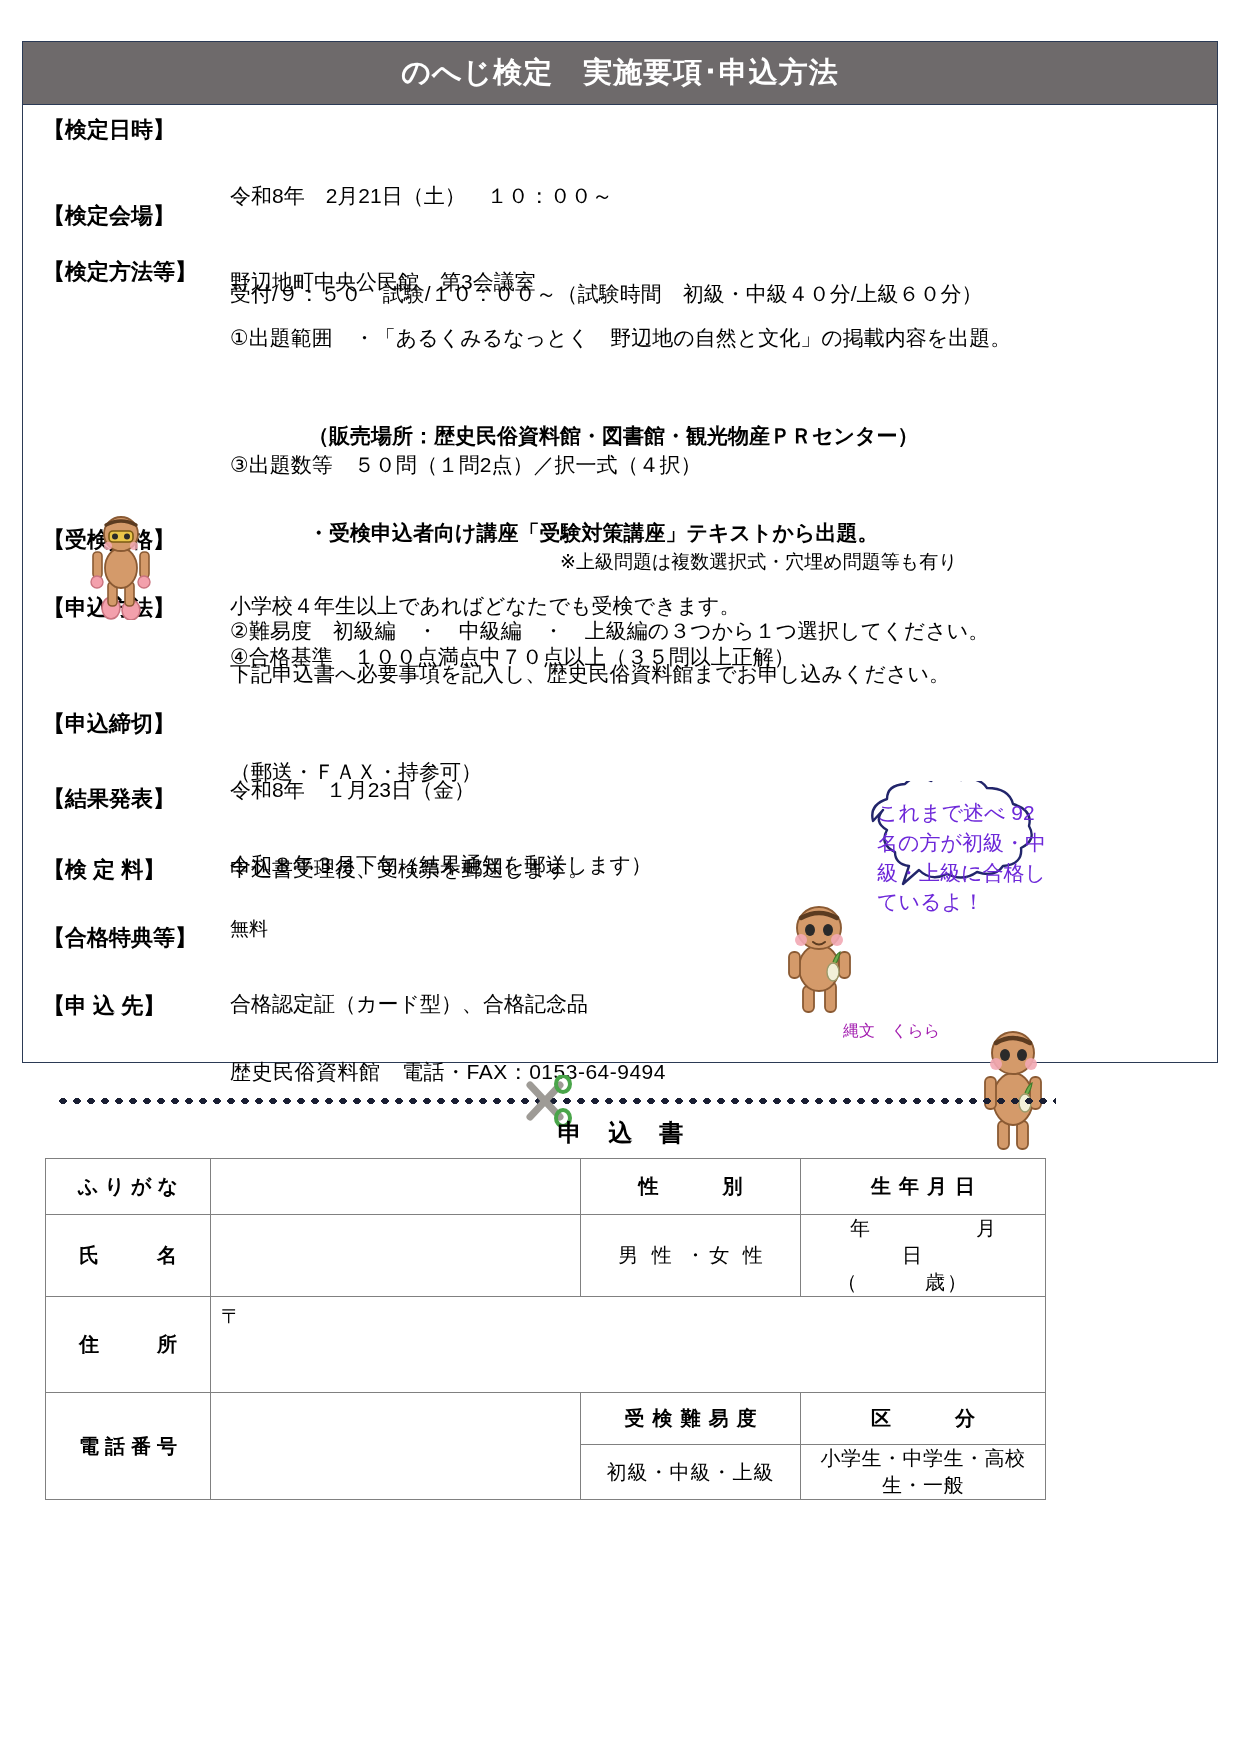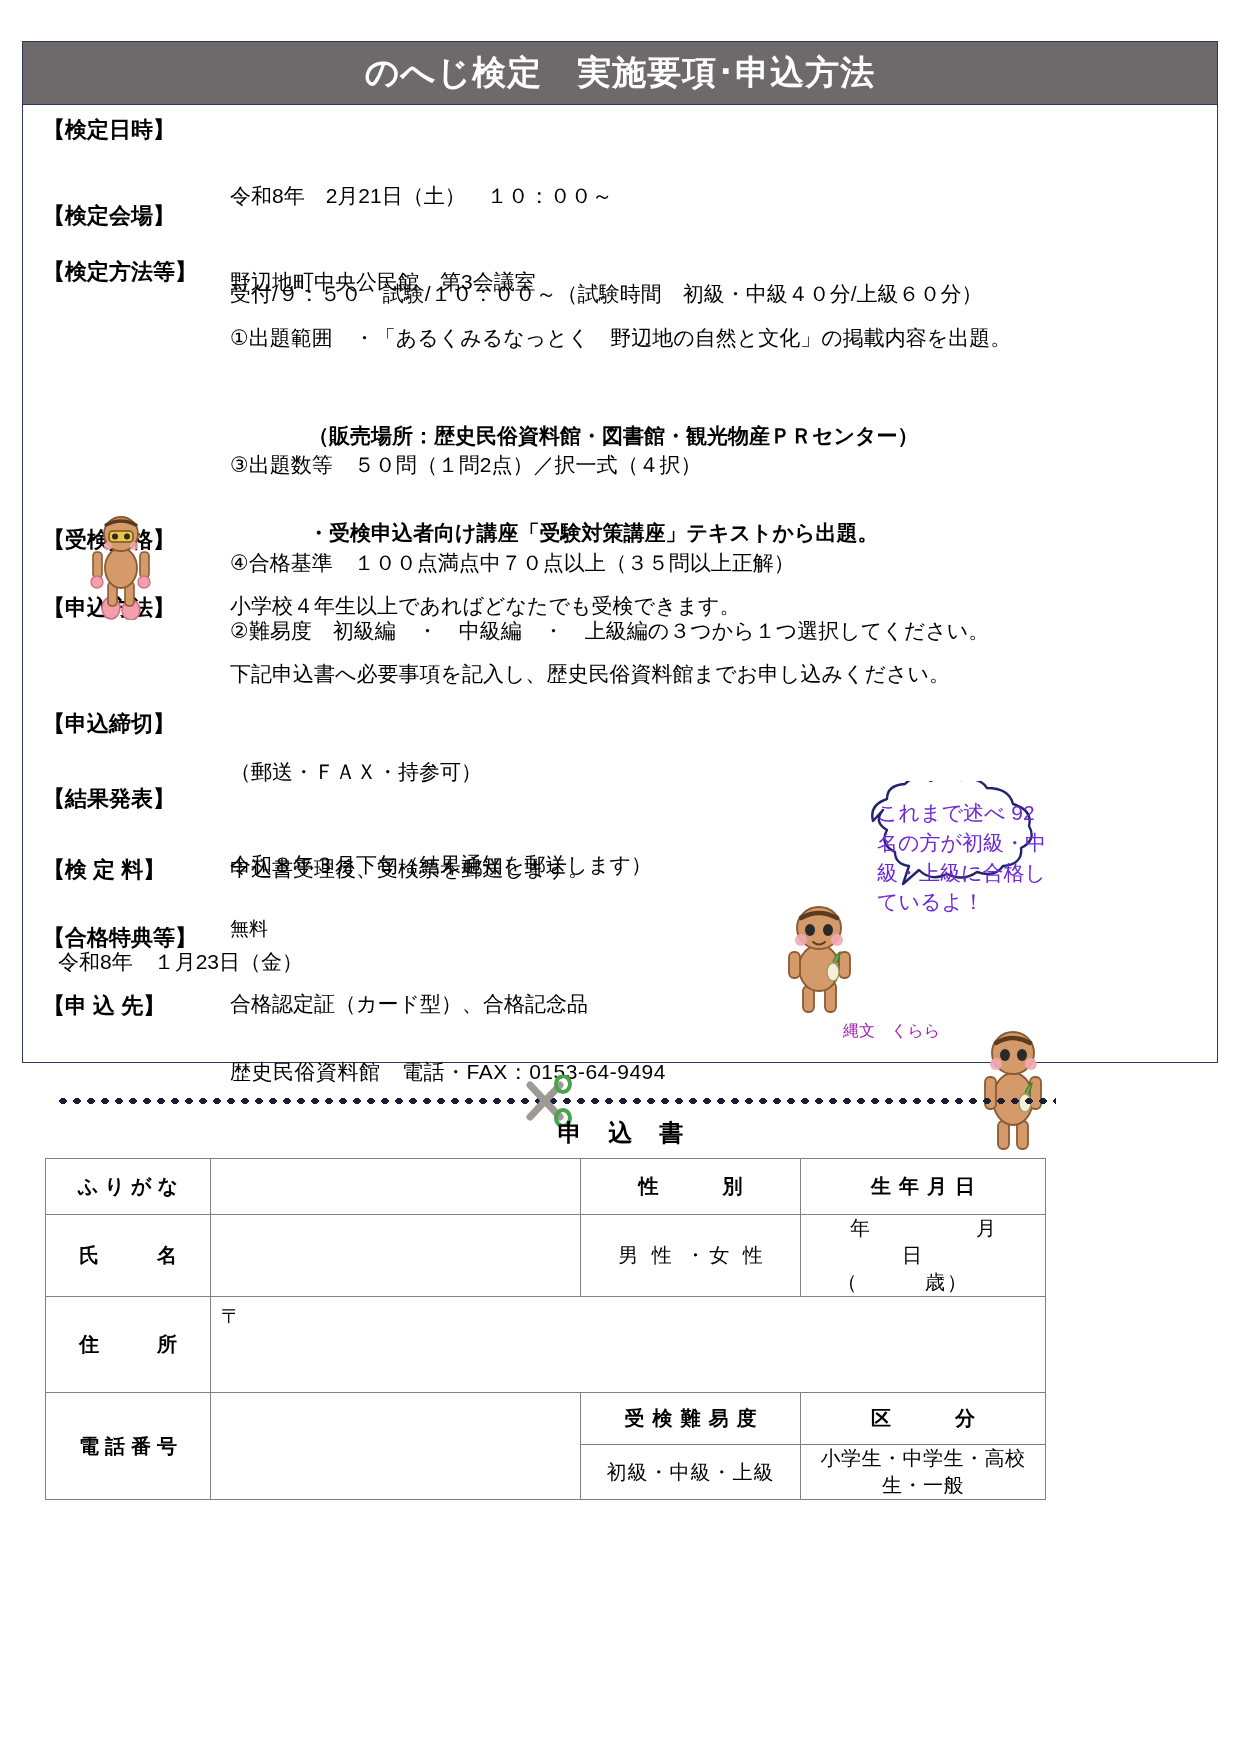--- a/index.html
+++ b/index.html
@@ -32,21 +32,21 @@
   .notice-header {
     height: 62px;
     background: #6e6a6b;
     display: flex;
     align-items: center;
     justify-content: center;
     border-bottom: 1px solid #2b3a55;
   }
   .notice-header .title {
     color: #ffffff;
-    font-size: 34px;
+    font-size: 29px;
     font-weight: bold;
     letter-spacing: 1px;
   }
 
   .notice-body {
     position: relative;
     padding: 0;
     height: calc(100% - 63px);
   }
 
@@ -77,21 +77,21 @@
   .indent1 { padding-left: 78px; font-weight: bold; }
   .indentR { padding-left: 330px; }
 
   
   .r-datetime { position: absolute; left: 0; top: 10px; }
   .r-venue    { position: absolute; left: 0; top: 96px; }
   .r-method   { position: absolute; left: 0; top: 152px; }
   .r-method2  { position: absolute; left: 0; top: 279px; }
   .r-elig     { position: absolute; left: 0; top: 420px; }
   .r-apply    { position: absolute; left: 0; top: 488px; }
-  .r-deadline { position: absolute; left: 0; top: 604px; flex-direction: column; }
+  .r-deadline { position: absolute; left: 0; top: 604px; }
   .r-result   { position: absolute; left: 0; top: 679px; }
   .r-fee      { position: absolute; left: 0; top: 750px; }
   .r-bonus    { position: absolute; left: 0; top: 818px; }
   .r-contact  { position: absolute; left: 0; top: 886px; }
 
   .mono-num { font-family: "Liberation Sans", sans-serif; letter-spacing: 0.5px; }
 
   
   .char-diver {
     position: absolute;
@@ -247,20 +247,21 @@
         <span class="ln indent1">（販売場所：歴史民俗資料館・図書館・観光物産ＰＲセンター）</span>
         <span class="ln indent1">・受検申込者向け講座「受験対策講座」テキストから出題。</span>
         <span class="ln">②難易度　初級編　・　中級編　・　上級編の３つから１つ選択してください。</span>
       </div>
     </div>
 
     <div class="row r-method2">
       <div class="label"></div>
       <div class="value">
         <span class="ln">③出題数等　５０問（１問2点）／択一式（４択）</span>
+        <span class="ln indentR value small">※上級問題は複数選択式・穴埋め問題等も有り</span>
         <span class="ln">④合格基準　１００点満点中７０点以上（３５問以上正解）</span>
       </div>
     </div>
 
     <div class="row r-elig">
       <div class="label">【受検資格】</div>
       <div class="value">
         <span class="ln">小学校４年生以上であればどなたでも受検できます。</span>
       </div>
     </div>

